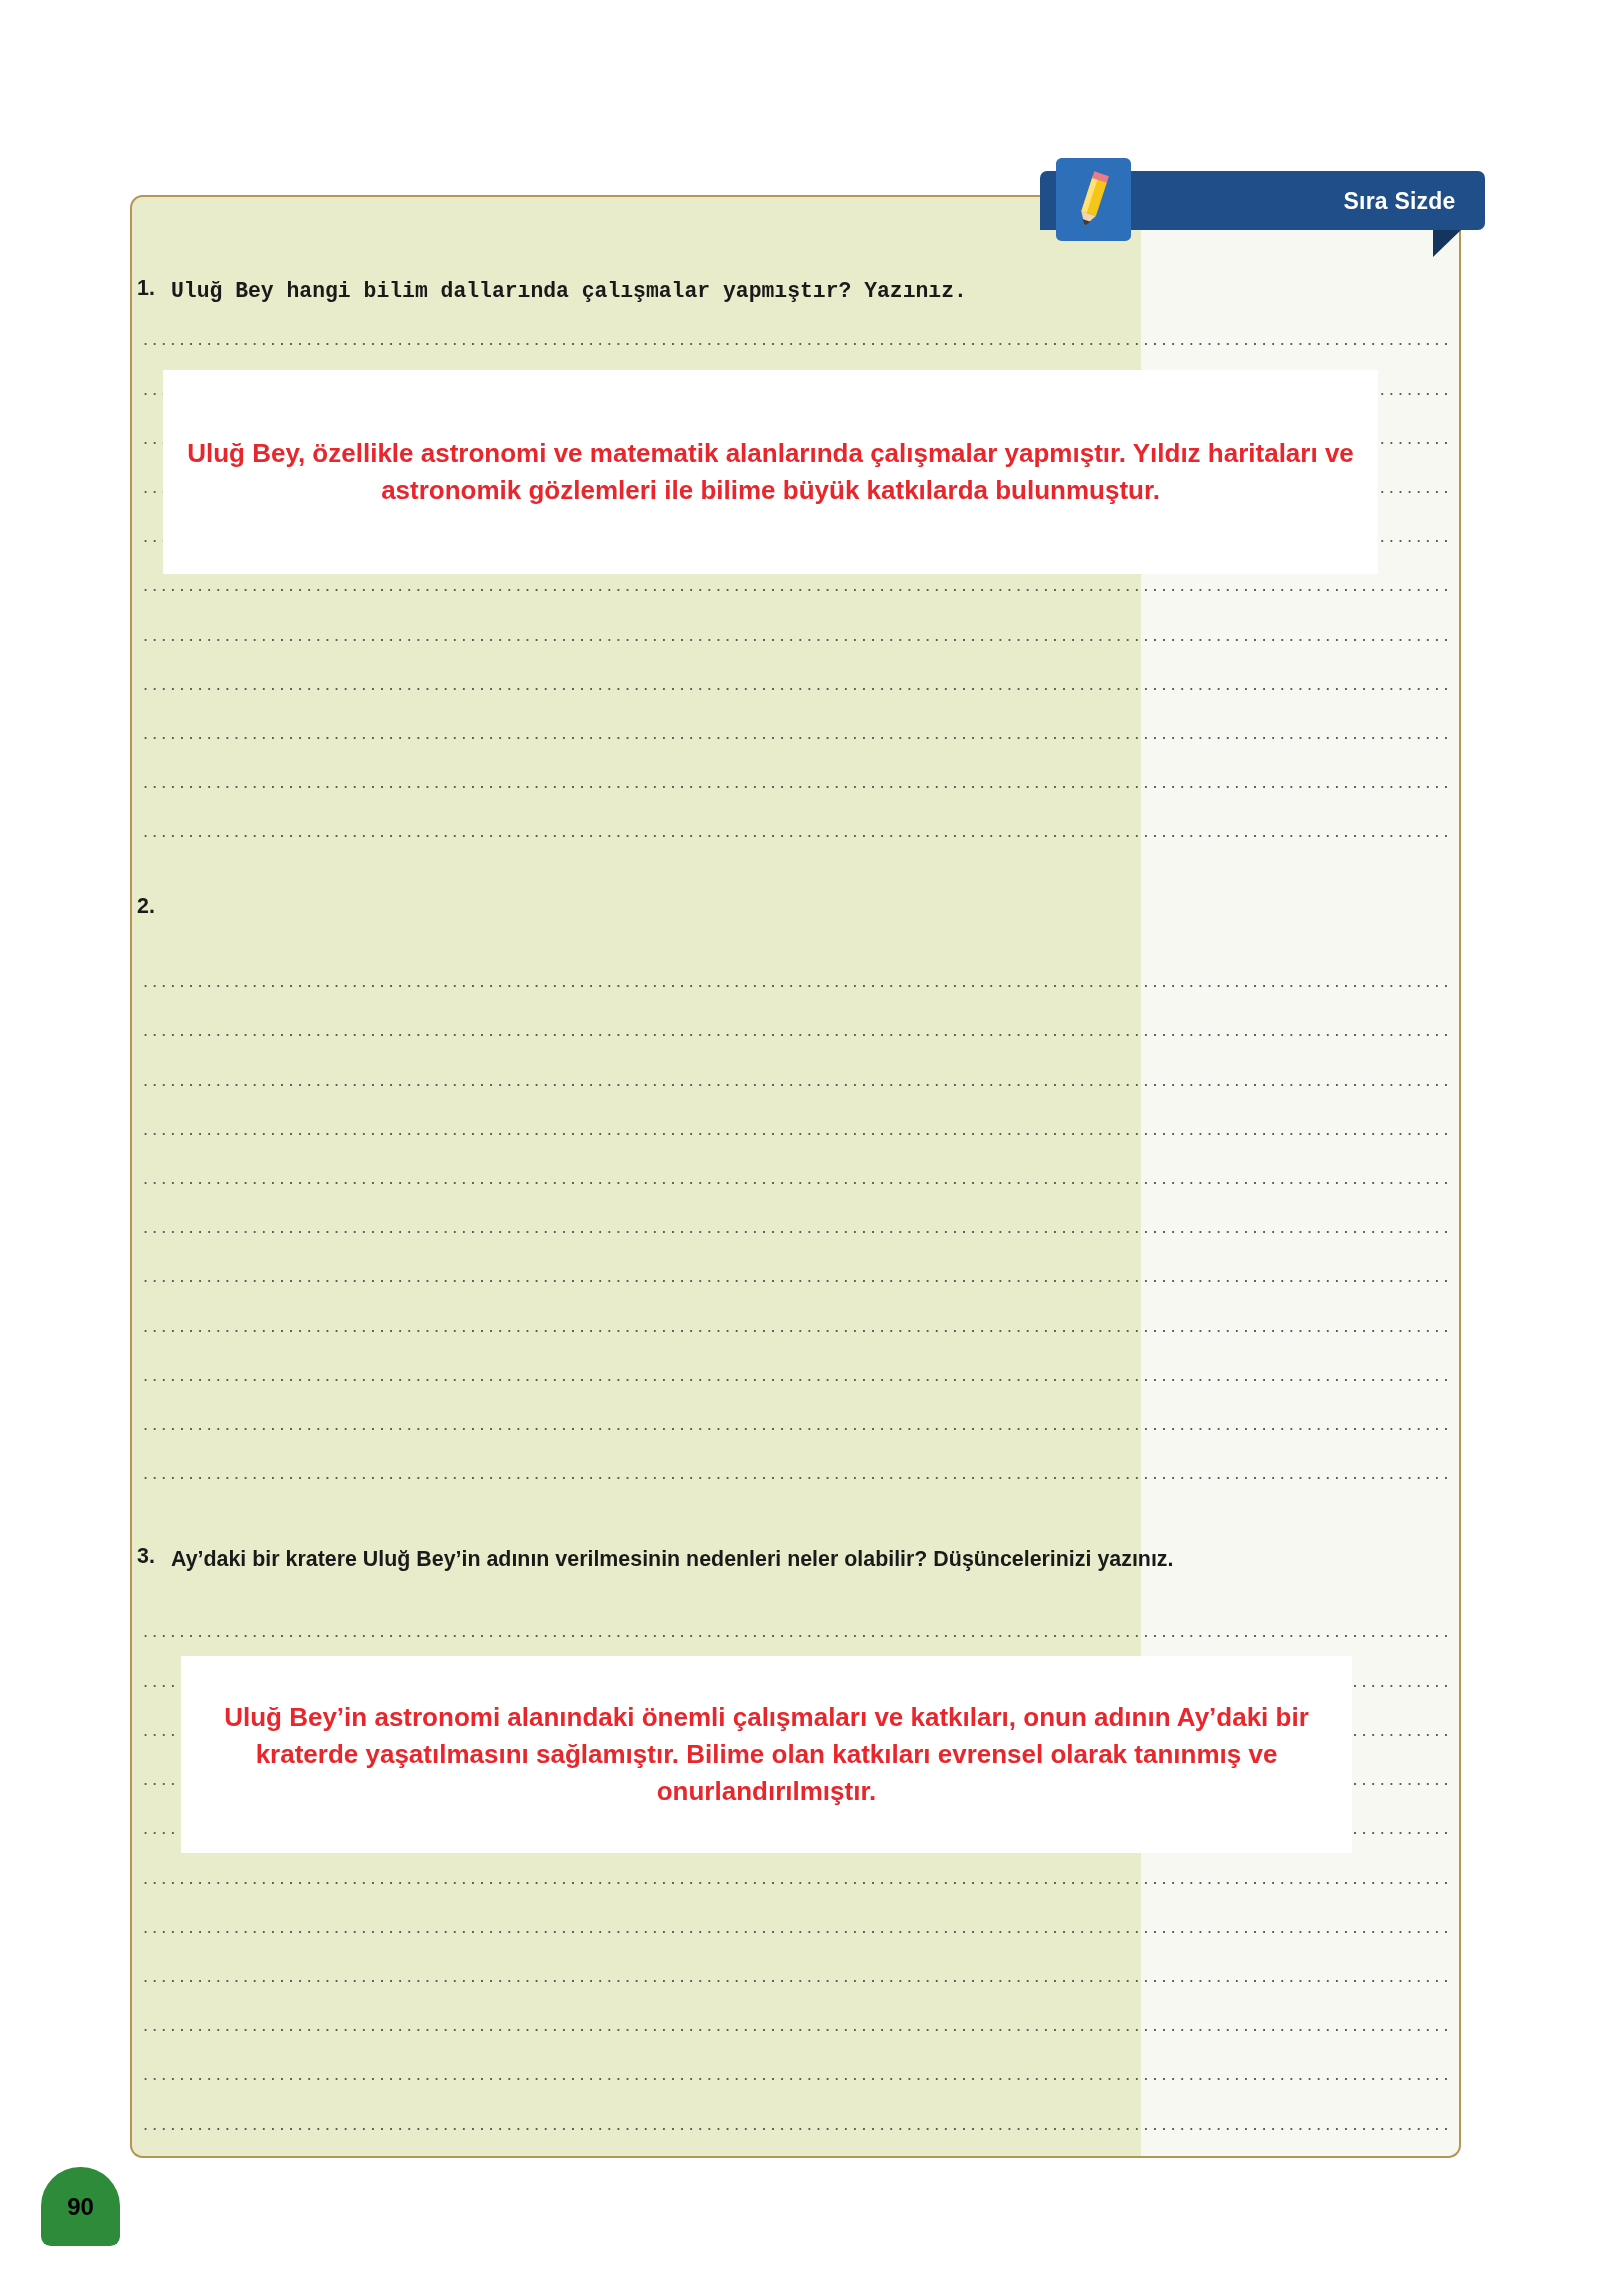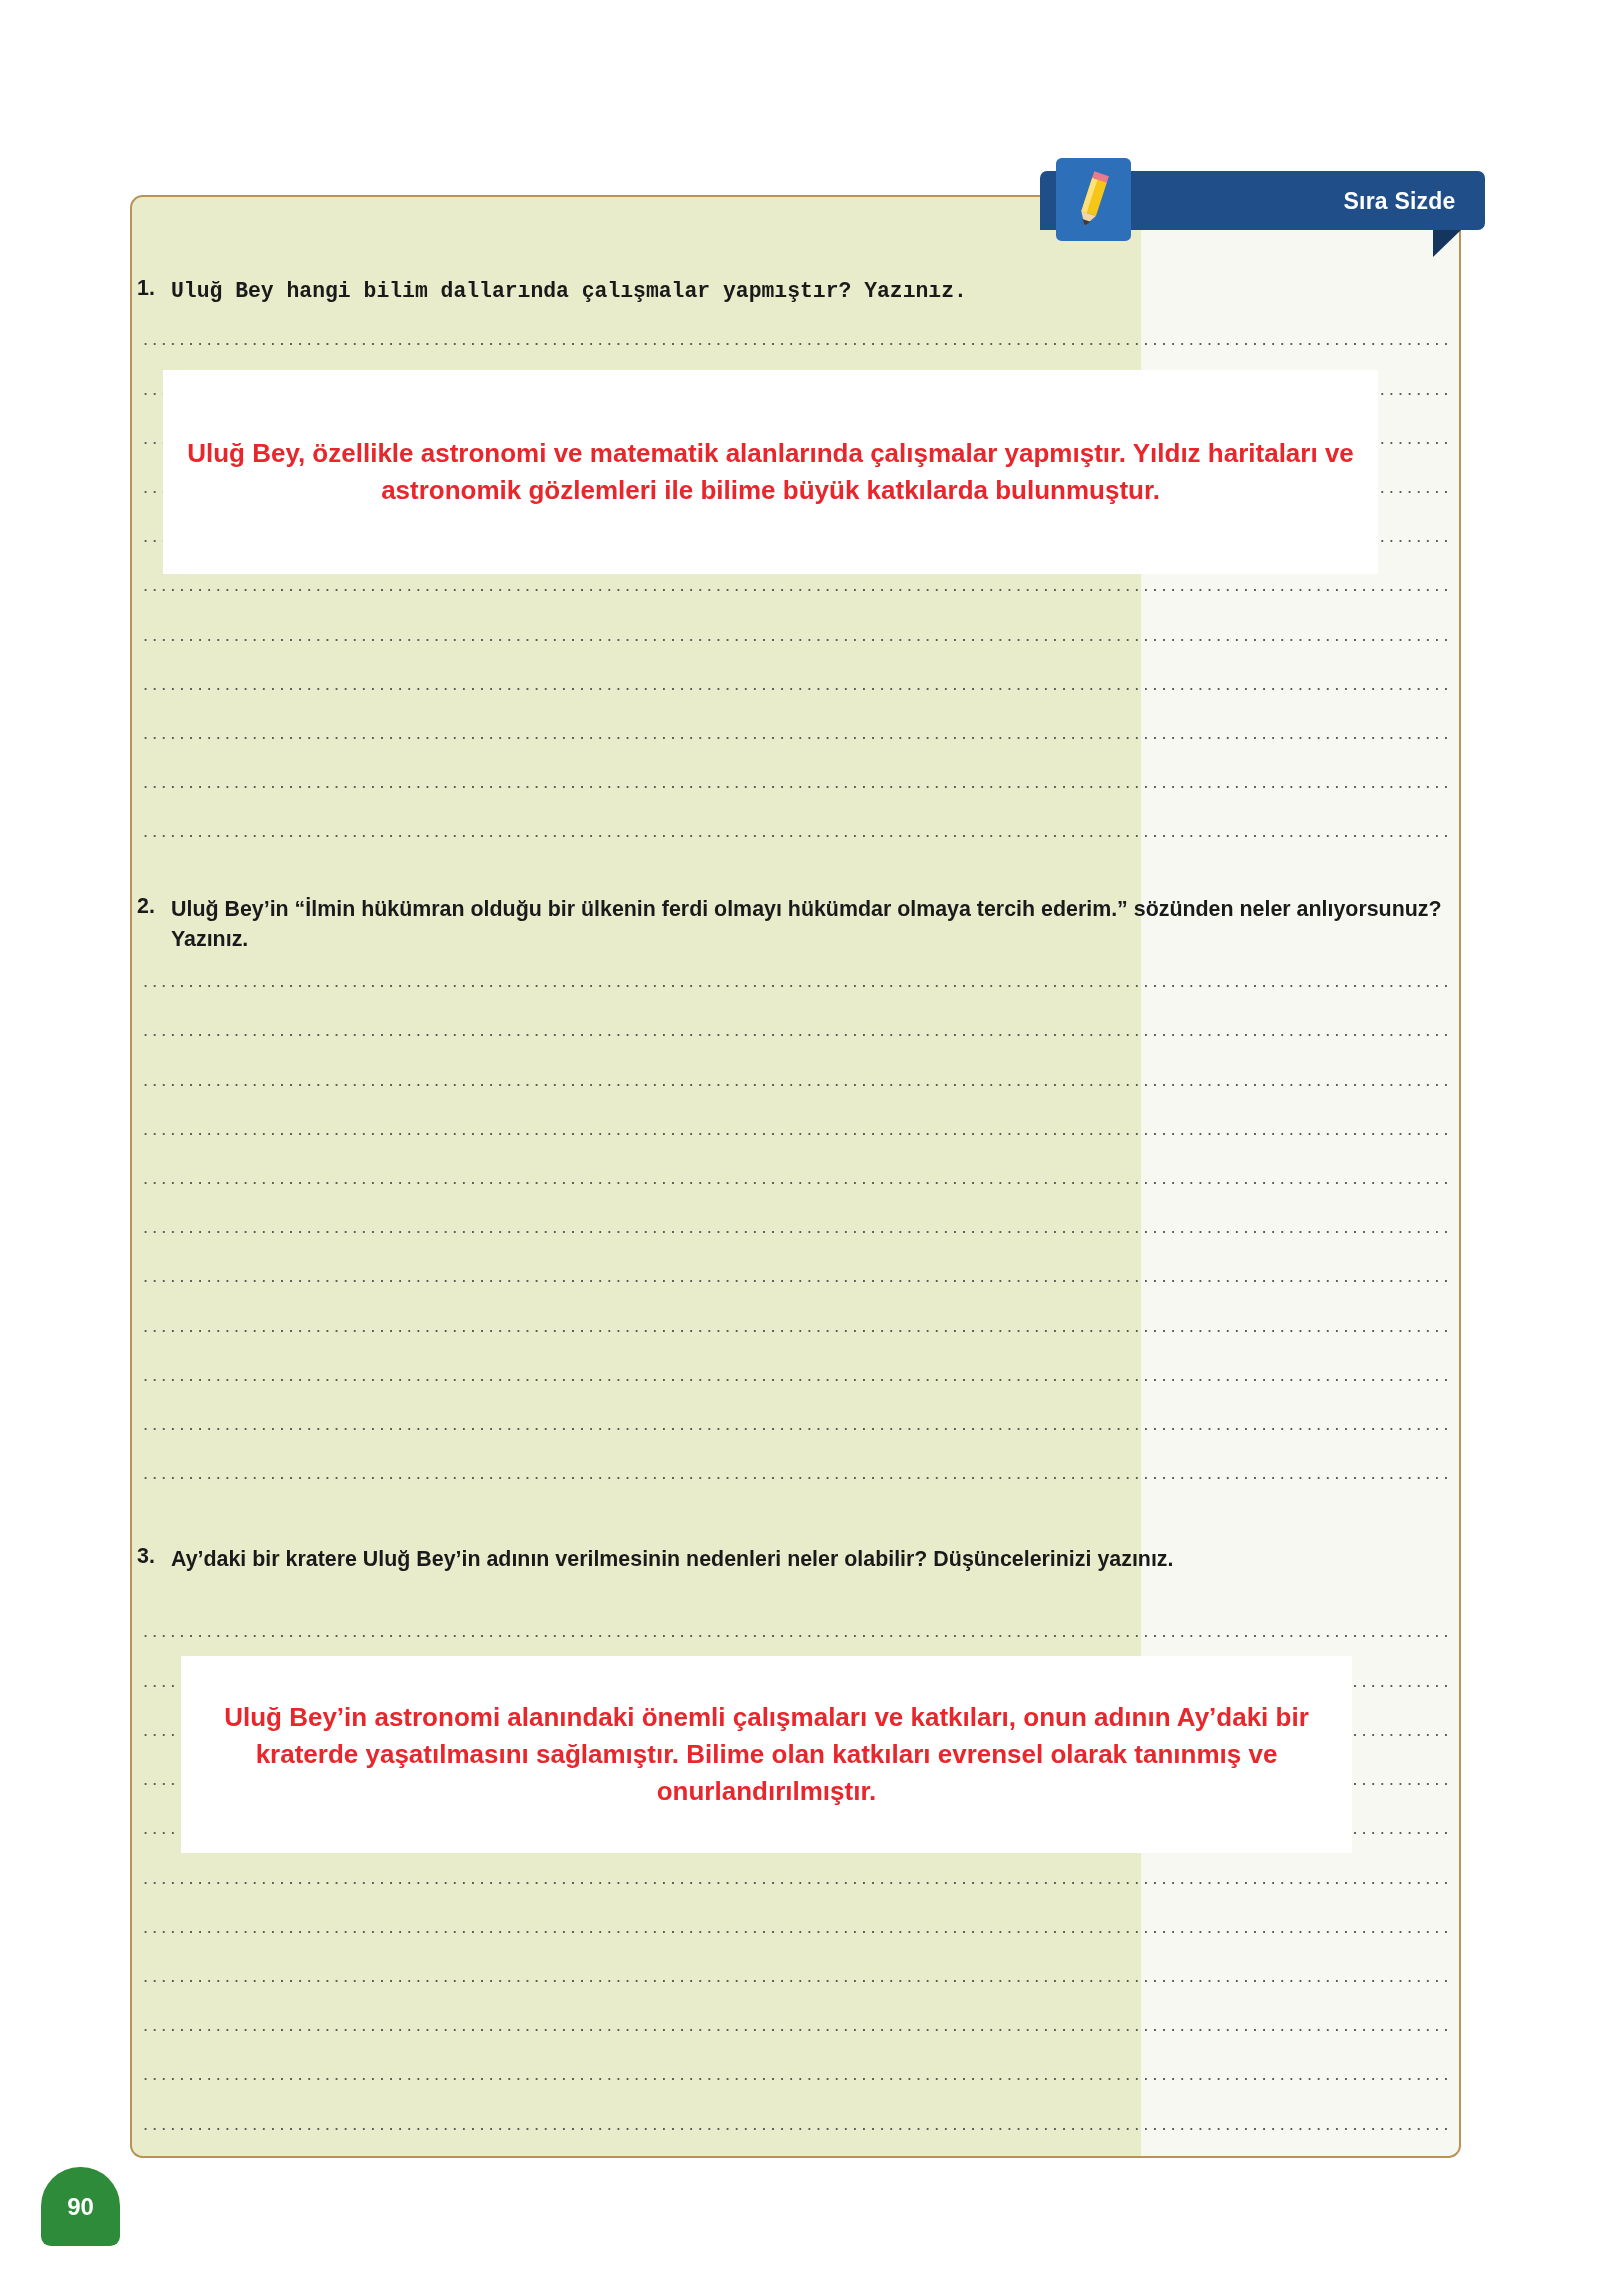--- a/index.html
+++ b/index.html
@@ -127,21 +127,21 @@
     height: 79px;
     background: #2e8b3a;
     border-radius: 39px 39px 39px 39px;
     border-top-left-radius: 39px;
     border-top-right-radius: 39px;
     border-bottom-left-radius: 9.8px;
     border-bottom-right-radius: 9.8px;
     display: flex;
     align-items: center;
     justify-content: center;
-    color: #ffffff;
+    color: #000000;
     font-size: 24px;
     font-weight: bold;
   }
 </style>
 </head>
 <body>
 
 <div class="page">
 
   <div class="sheet"></div>
@@ -174,21 +174,20 @@
   <div class="dotline" style="left:141px; top:588px; width:1312px;"></div>
   <div class="dotline" style="left:141px; top:638px; width:1312px;"></div>
   <div class="dotline" style="left:141px; top:687px; width:1312px;"></div>
   <div class="dotline" style="left:141px; top:736px; width:1312px;"></div>
   <div class="dotline" style="left:141px; top:785px; width:1312px;"></div>
   <div class="dotline" style="left:141px; top:834px; width:1312px;"></div>
 
   <div class="answer" style="left:163px; top:370px; width:1215px; height:204px;">Uluğ Bey, özellikle astronomi ve matematik alanlarında çalışmalar yapmıştır. Yıldız haritaları ve astronomik gözlemleri ile bilime büyük katkılarda bulunmuştur.</div>
 
   <div class="q-num" style="left:137px; top:894px;">2.</div>
-  <div class="q-text" style="left:171px; top:894px; width:1278px;">Uluğ Bey’in “İlmin hükümran olduğu bir ülkenin ferdi olmayı hükümdar olmaya tercih ederim.” sözünden neler anlıyorsunuz? Yazınız.</div>
 
   <div class="dotline" style="left:141px; top:984px; width:1312px;"></div>
   <div class="dotline" style="left:141px; top:1033px; width:1312px;"></div>
   <div class="dotline" style="left:141px; top:1083px; width:1312px;"></div>
   <div class="dotline" style="left:141px; top:1132px; width:1312px;"></div>
   <div class="dotline" style="left:141px; top:1181px; width:1312px;"></div>
   <div class="dotline" style="left:141px; top:1230px; width:1312px;"></div>
   <div class="dotline" style="left:141px; top:1279px; width:1312px;"></div>
   <div class="dotline" style="left:141px; top:1329px; width:1312px;"></div>
   <div class="dotline" style="left:141px; top:1378px; width:1312px;"></div>

